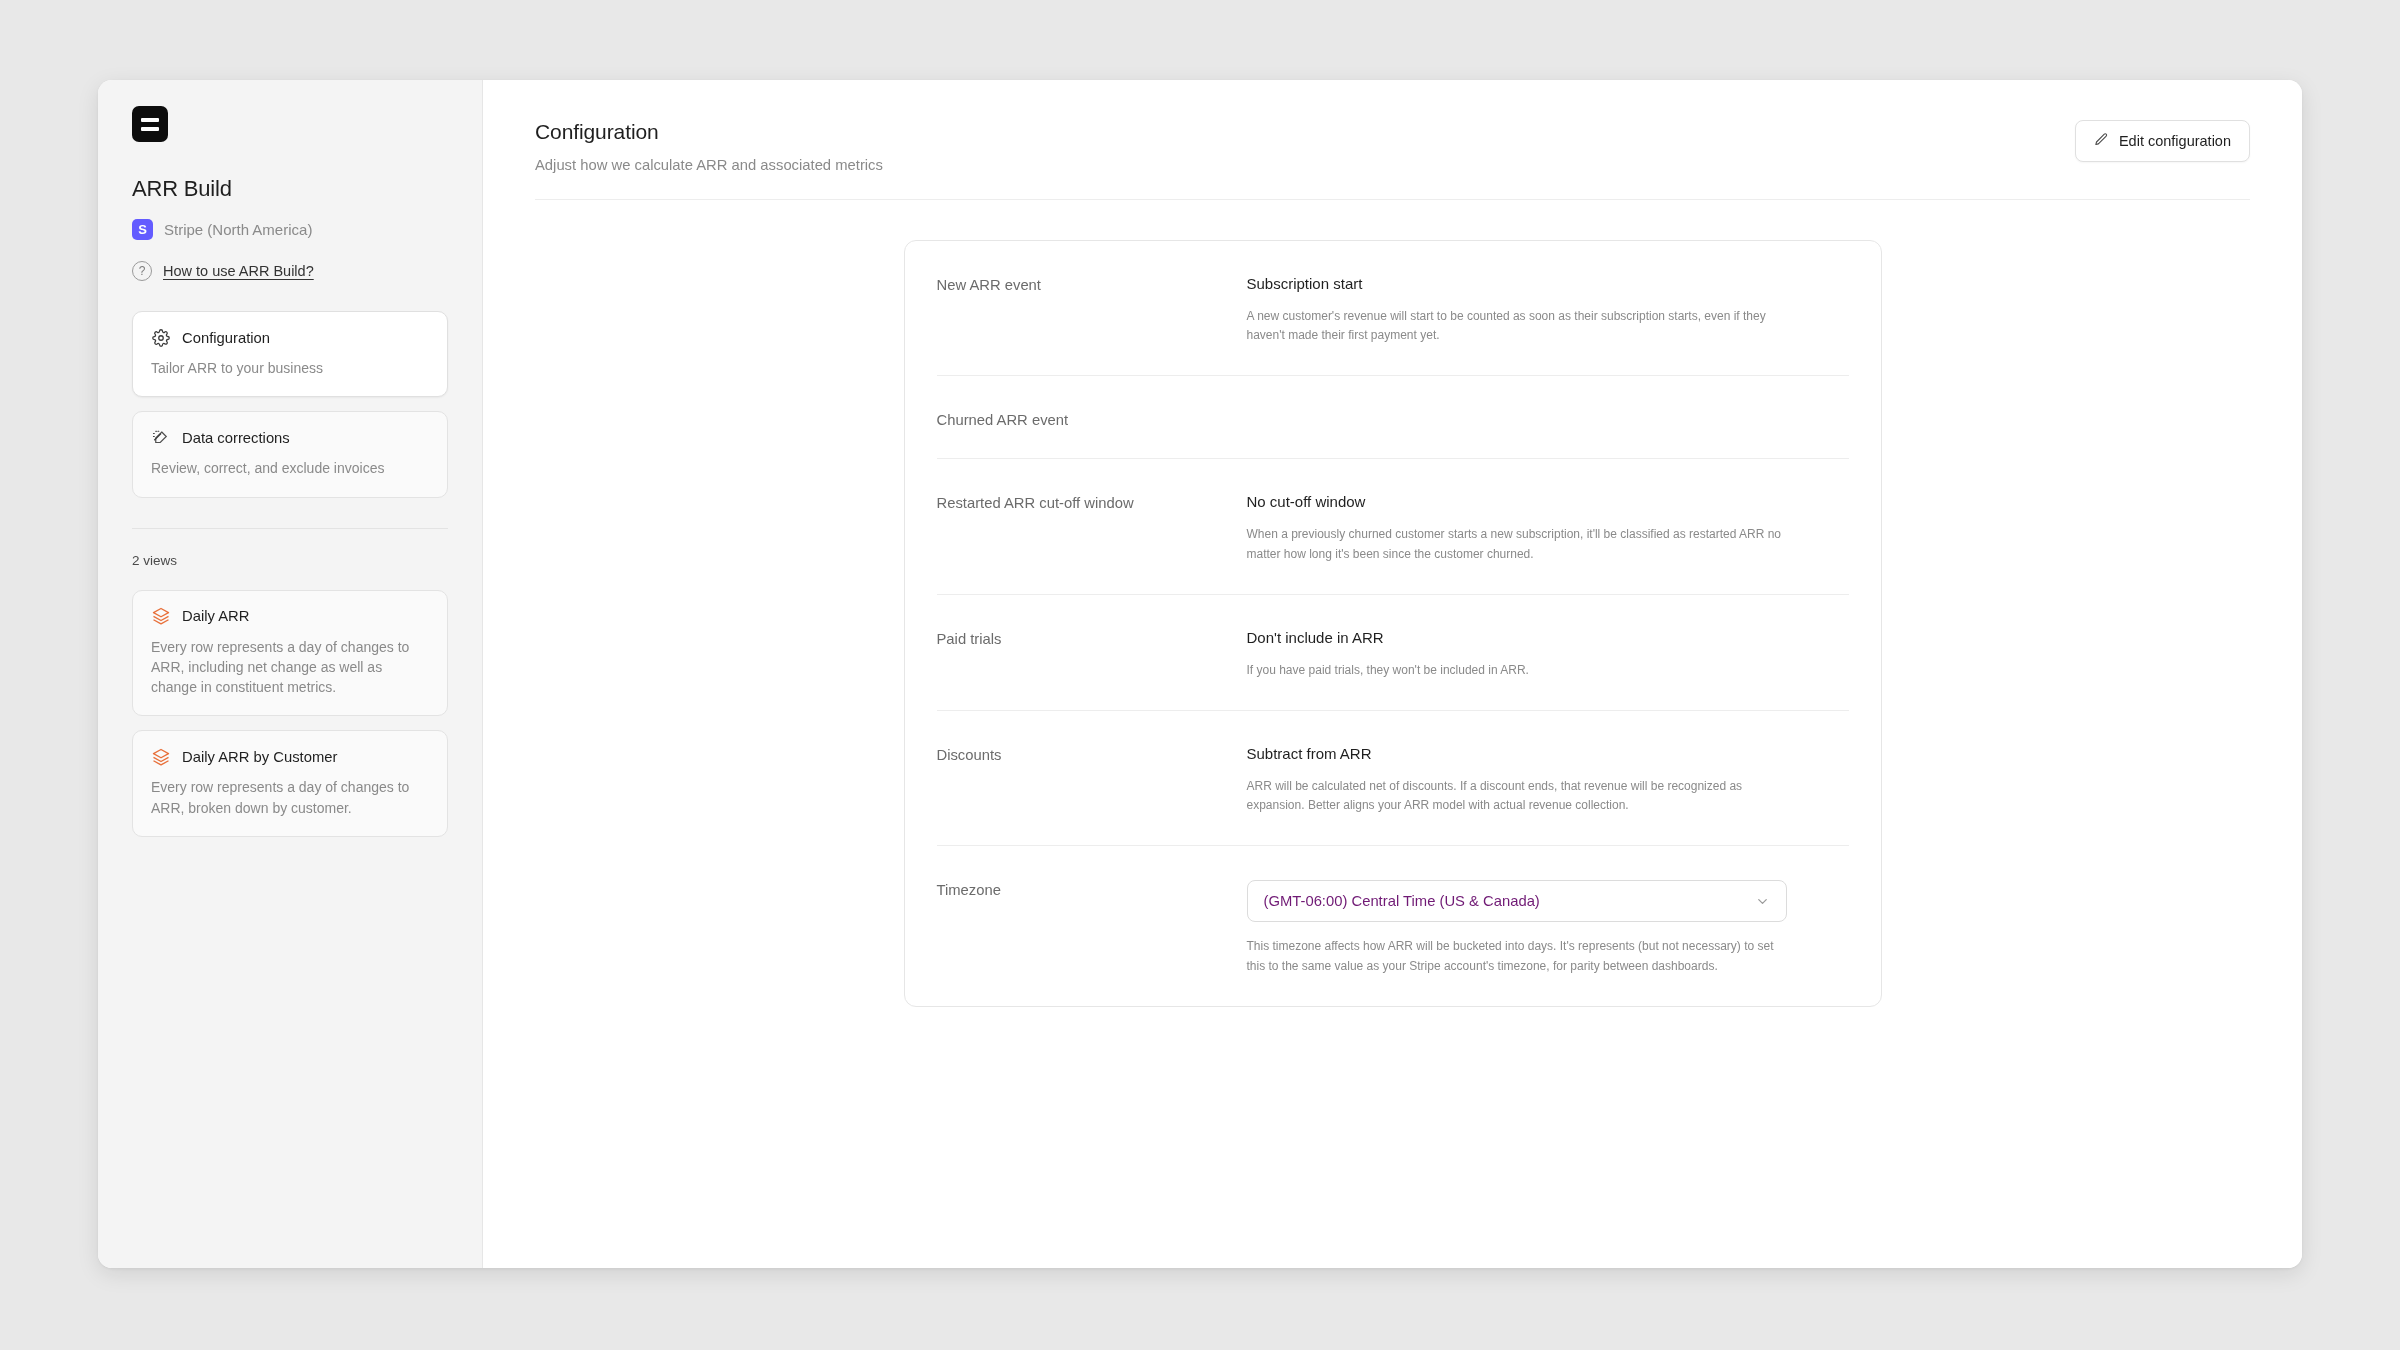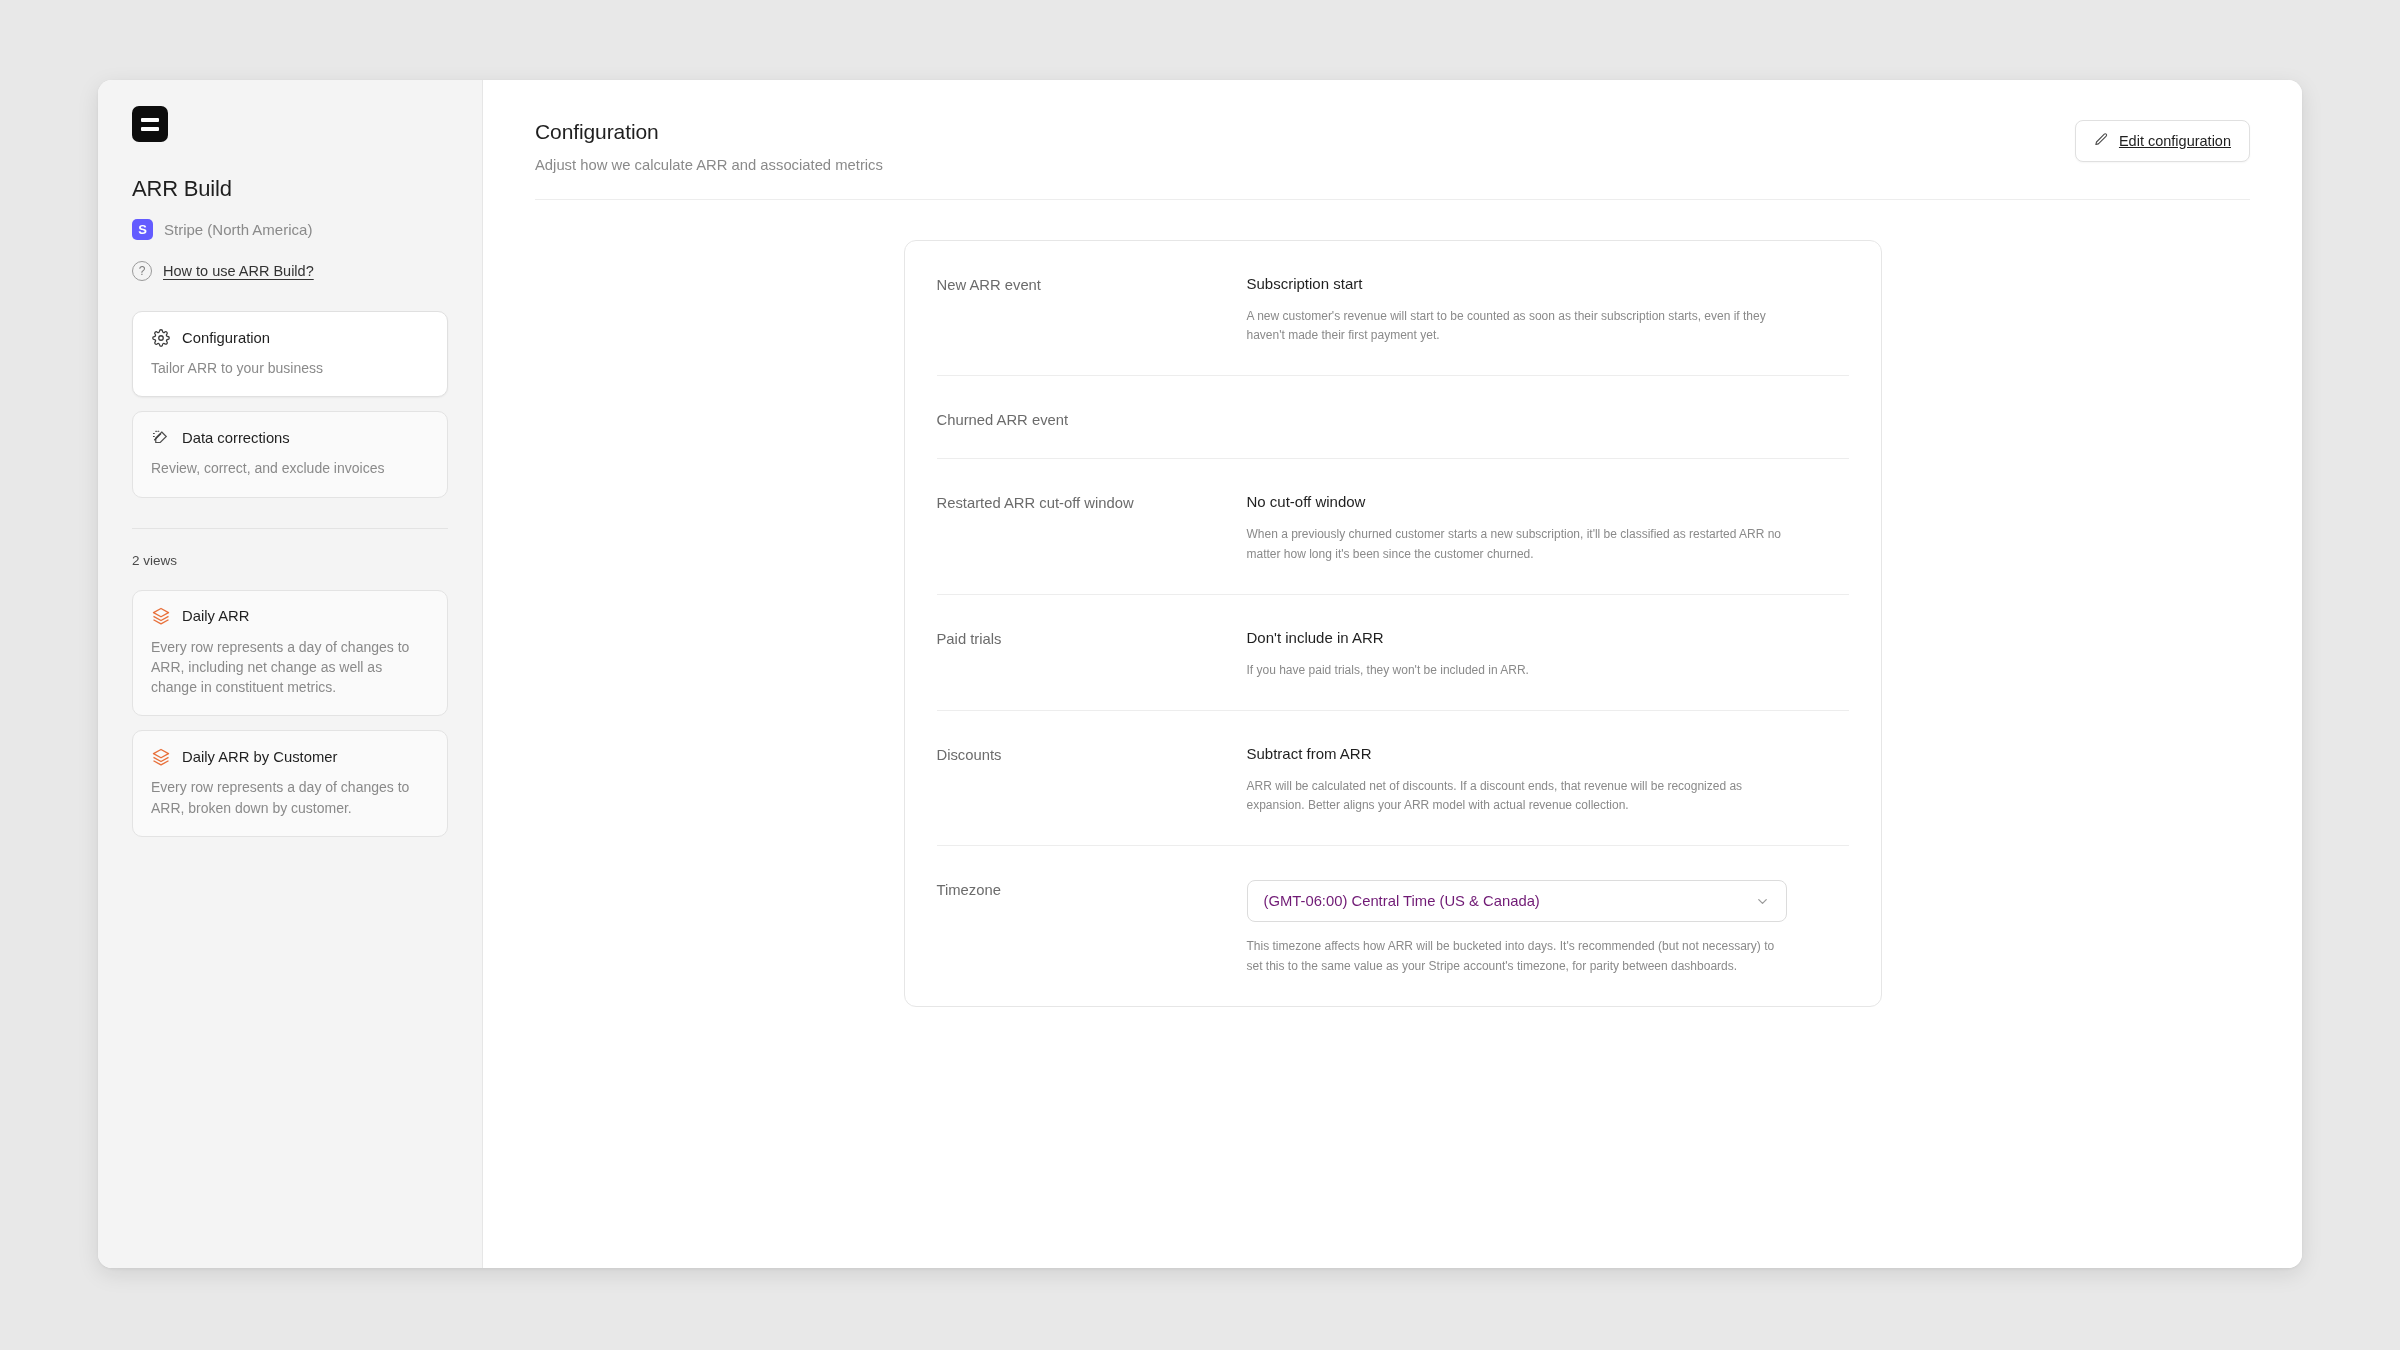--- a/index.html
+++ b/index.html
@@ -118,21 +118,20 @@
   .edit-btn {
     display: inline-flex; align-items: center; gap: 10px;
     border: 1px solid #e0e0e0;
     background: #ffffff;
     border-radius: 8px;
     padding: 11px 18px;
     font-size: 14.5px;
     color: #1f1f1f;
     cursor: pointer;
     box-shadow: 0 1px 2px rgba(0,0,0,0.04);
-    text-decoration: underline;
   }
   .head-divider { margin-top: 26px; height: 1px; background: #ededed; }
 
   .config-card {
     margin: 40px auto 0 auto;
     width: 978px;
     border: 1px solid #e6e6e6;
     border-radius: 12px;
     padding: 0 32px;
     background: #fff;
@@ -314,19 +313,19 @@
         <div class="cfg-label">Timezone</div>
         <div class="cfg-body">
           <div class="tz-select">
             <span>(GMT-06:00) Central Time (US &amp; Canada)</span>
             <span class="chev">
               <svg width="15" height="15" viewBox="0 0 24 24" fill="none" stroke="#9a9a9a" stroke-width="2" stroke-linecap="round" stroke-linejoin="round">
                 <path d="M6 9 L12 15 L18 9"></path>
               </svg>
             </span>
           </div>
-          <div class="cfg-desc">This timezone affects how ARR will be bucketed into days. It's recommended (but not necessary) to set this to the same value as your Stripe account's timezone, for parity between dashboards.</div>
+          <div class="cfg-desc">This timezone affects how ARR will be bucketed into days. It's represents (but not necessary) to set this to the same value as your Stripe account's timezone, for parity between dashboards.</div>
         </div>
       </div>
 
     </div>
   </div>
 </div>
 
 </body></html>

